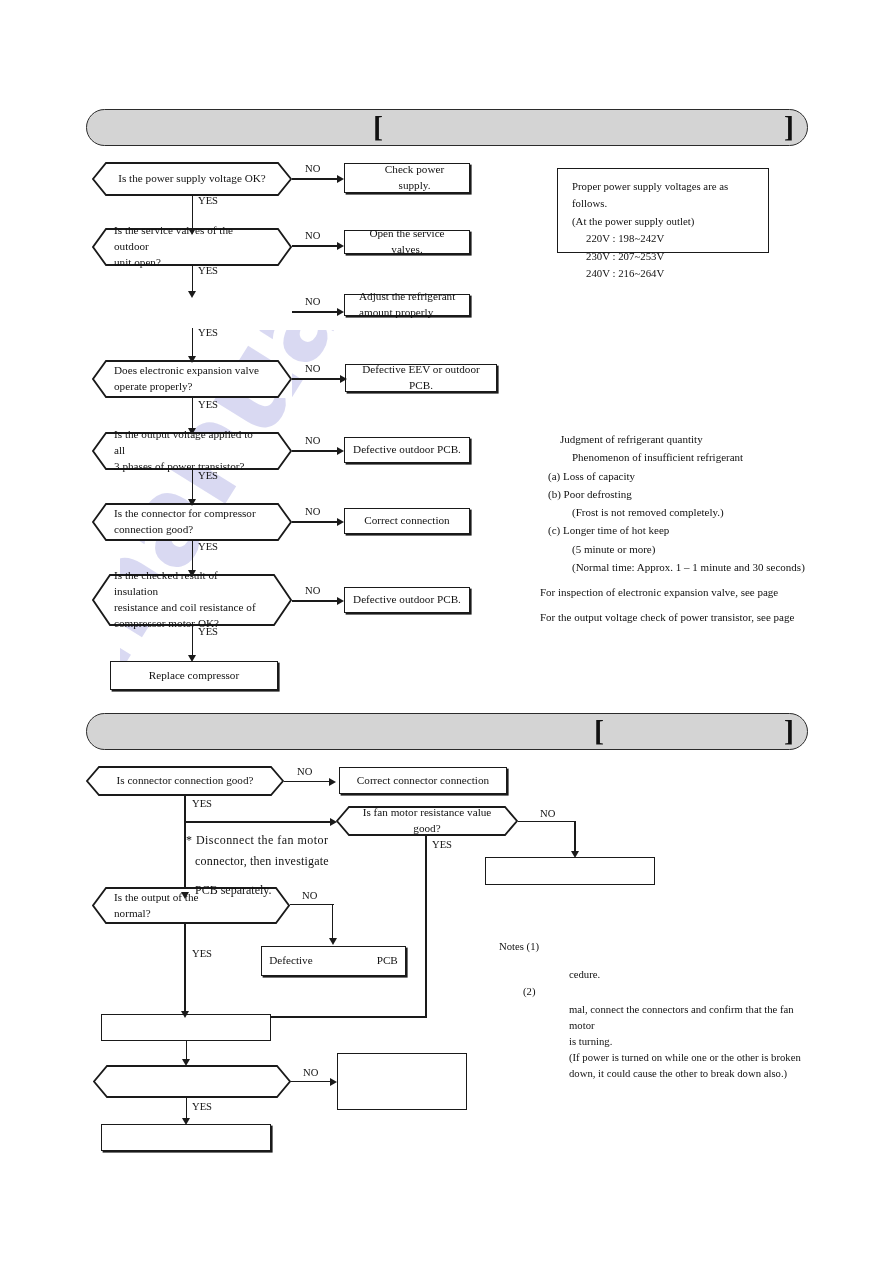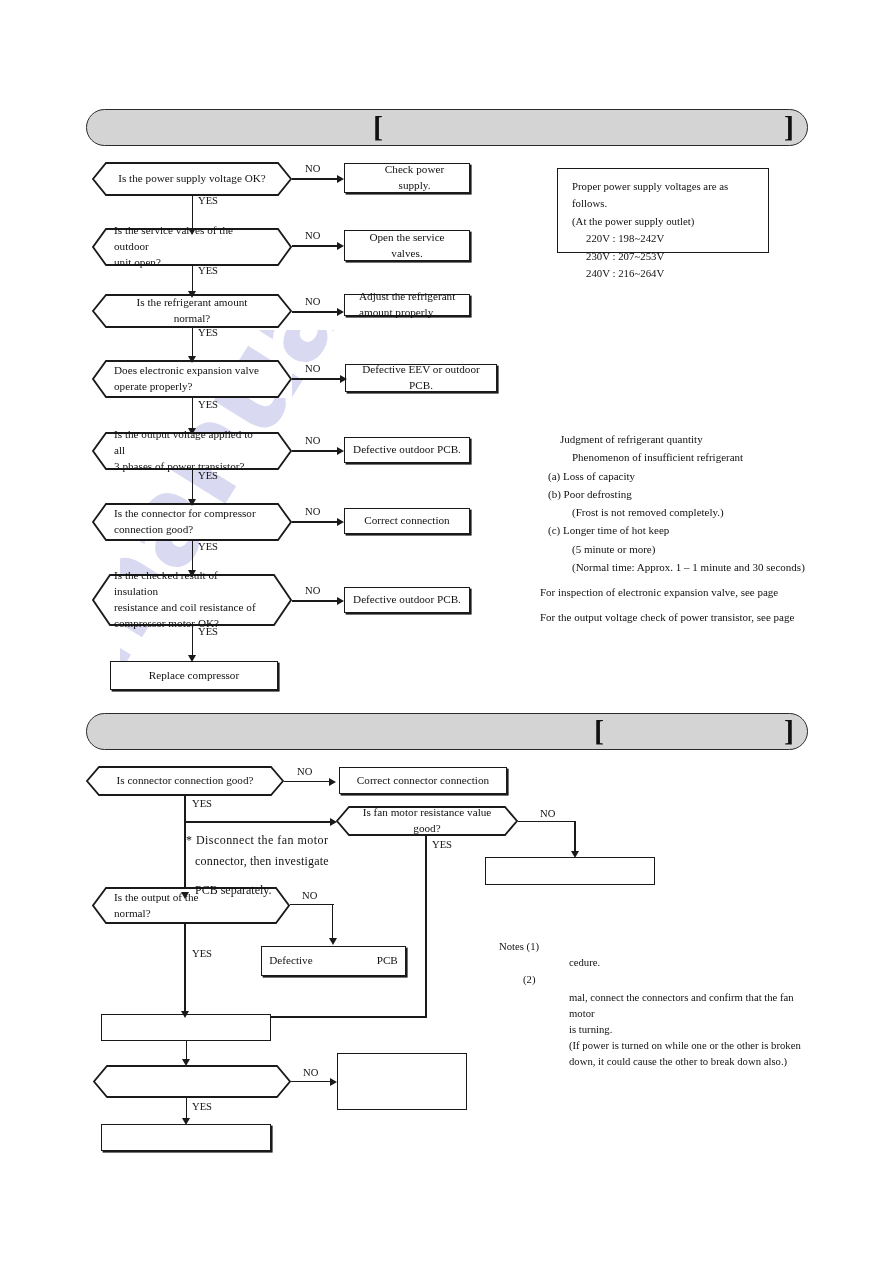--- a/index.html
+++ b/index.html
@@ -145,33 +145,27 @@
   <div class="hex" style="left:92px;top:228px;width:200px;height:38px;">
     <svg viewBox="0 0 200 38" preserveAspectRatio="none">
       <polygon points="14,1 186,1 199,19 186,37 14,37 1,19" fill="#fff" stroke="#1a1a1a" stroke-width="1.8"></polygon>
     </svg>
     <span class="txt" style="white-space:pre-line;">Is the service valves of the outdoor
 unit open?</span>
   </div>
   <div class="ln h thick" style="left:292px;top:245px;width:46px;"></div>
   <div class="arrow right" style="left:337px;top:241.5px;"></div>
   <span class="lbl" style="left:305px;top:230px;">NO</span>
-  <div class="box" style="left:344px;top:230px;width:126px;height:31px;">
+  <div class="box" style="left:344px;top:230px;width:126px;height:24px;">
     <span class="inner">Open the service valves.</span>
   </div>
   <div class="ln v" style="left:191.5px;top:266px;height:29px;"></div>
   <div class="arrow down" style="left:188px;top:291px;"></div>
   <span class="lbl" style="left:198px;top:265px;">YES</span>
 
-  <div class="hex center" style="left:92px;top:294px;width:200px;height:34px;">
-    <svg viewBox="0 0 200 34" preserveAspectRatio="none">
-      <polygon points="14,1 186,1 199,17 186,33 14,33 1,17" fill="#fff" stroke="#1a1a1a" stroke-width="1.8"></polygon>
-    </svg>
-    <span class="txt">Is the refrigerant amount normal?</span>
-  </div>
   <div class="ln h thick" style="left:292px;top:311px;width:46px;"></div>
   <div class="arrow right" style="left:337px;top:307.5px;"></div>
   <span class="lbl" style="left:305px;top:296px;">NO</span>
   <div class="box lead" style="left:344px;top:294px;width:126px;height:22px;">
     <span class="inner" style="white-space:pre-line;">Adjust the refrigerant
 amount properly</span>
   </div>
   <div class="ln v" style="left:191.5px;top:328px;height:32px;"></div>
   <div class="arrow down" style="left:188px;top:356px;"></div>
   <span class="lbl" style="left:198px;top:327px;">YES</span>
@@ -370,21 +364,21 @@
   <div class="arrow down" style="left:182px;top:1118px;"></div>
 
   <div class="box" style="left:101px;top:1124px;width:170px;height:27px;">
     <span class="inner"></span>
   </div>
 
   <div class="notes" style="left:499px;top:938px;width:320px;">
     <div class="row">
       <span class="num"><span>Notes</span> <span>(1)</span></span>
     </div>
-    <div class="row" style="margin-top:0;">
+    <div class="row" style="margin-top:12px;">
       <span class="num"></span>
       <span class="body" style="padding-left:22px;">cedure.</span>
     </div>
     <div class="row" style="margin-top:1px;">
       <span class="num" style="padding-left:24px;">(2)</span>
     </div>
     <div class="row" style="margin-top:2px;">
       <span class="num"></span>
       <span class="body" style="padding-left:22px;">mal, connect the connectors and confirm that the fan motor
 is turning.

